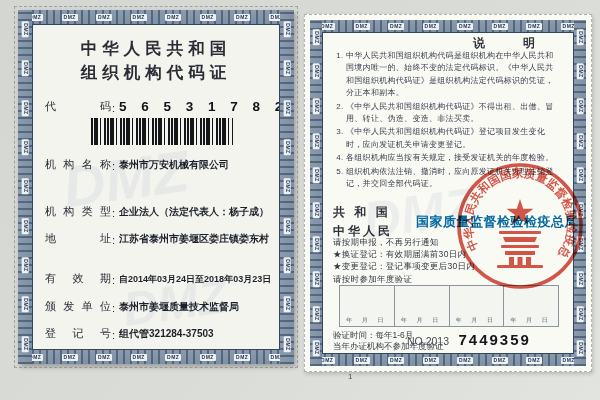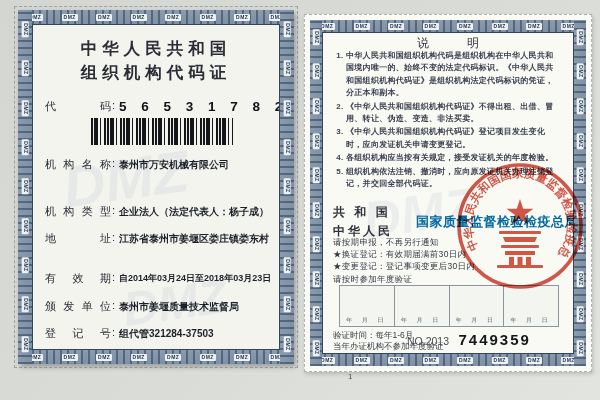--- a/index.html
+++ b/index.html
@@ -44,36 +44,36 @@
   
   .pane{position:absolute;border:1px solid #33465d;overflow:hidden;}
   .cert-left .pane{inset:14px;background:#f4f4ef;}
   .frame .pane{inset:12px;background:#fafaf4;}
   .wm{position:absolute;font-weight:bold;font-style:italic;color:rgba(110,135,170,.10);
     pointer-events:none;user-select:none;}
   
   .title{position:absolute;left:0;right:0;text-align:center;font-weight:bold;
     font-size:16.5px;letter-spacing:5px;color:#2a2d35;}
   .t1{top:13px;} .t2{top:37px;}
-  .row{position:absolute;left:12px;right:6px;display:flex;align-items:flex-start;}
+  .row{position:absolute;left:12px;right:6px;display:flex;align-items:flex-end;}
   .flabel{display:inline-block;width:66px;flex:0 0 66px;font-size:11px;color:#262b33;
     text-align:justify;text-align-last:justify;}
   .colon{font-size:11px;color:#262b33;margin:0 4px 0 1px;}
   .fvalue{font-size:10px;font-weight:bold;color:#1c2129;padding-top:1px;white-space:nowrap;}
   .fvalue.sm{font-size:9px;letter-spacing:0;}
   .code-value{font-size:13.5px;font-weight:bold;letter-spacing:5.5px;color:#101318;padding-top:0;}
   .barcode{position:absolute;left:58px;top:93px;width:142px;height:27px;
     background:repeating-linear-gradient(90deg,
       #14161a 0 2px,#f4f4ef 2px 3px,#14161a 3px 7px,#f4f4ef 7px 9px,
       #14161a 9px 10px,#f4f4ef 10px 13px,#14161a 13px 15px,#f4f4ef 15px 16px);}
   
-  .heading{position:absolute;top:2px;left:0;right:0;text-align:center;
-    font-size:12px;font-weight:normal;letter-spacing:38px;text-indent:38px;color:#30353f;}
+  .heading{position:absolute;top:2px;left:0;right:0;text-align:right;
+    font-size:12px;font-weight:bold;letter-spacing:38px;text-indent:38px;color:#30353f;}
   ol.notes{position:absolute;top:17px;left:10px;width:214px;margin:0;padding:0 0 0 13px;
-    font-size:8px;line-height:12.4px;color:#3a4050;letter-spacing:.3px;font-weight:bold;}
+    font-size:8px;line-height:12.4px;color:#3a4050;letter-spacing:.3px;}
   ol.notes li{margin:0 0 1px 0;}
   .issuer-left{position:absolute;top:170px;left:10px;font-size:12px;font-weight:bold;
     color:#2c313b;line-height:19px;letter-spacing:3px;}
   .issuer-main{position:absolute;top:180px;left:57px;font-size:13px;font-weight:bold;
     color:#0369a1;white-space:nowrap;letter-spacing:.5px;z-index:2;padding-left:36px;}
   .notices{position:absolute;top:203px;left:10px;font-size:8.5px;line-height:12.2px;
     color:#343a46;letter-spacing:.3px;}
   .annual-title{position:absolute;top:240px;left:112px;font-size:10.5px;letter-spacing:7px;
     color:#4a5263;}
   table.annual{position:absolute;top:252px;left:16px;width:220px;height:42px;

